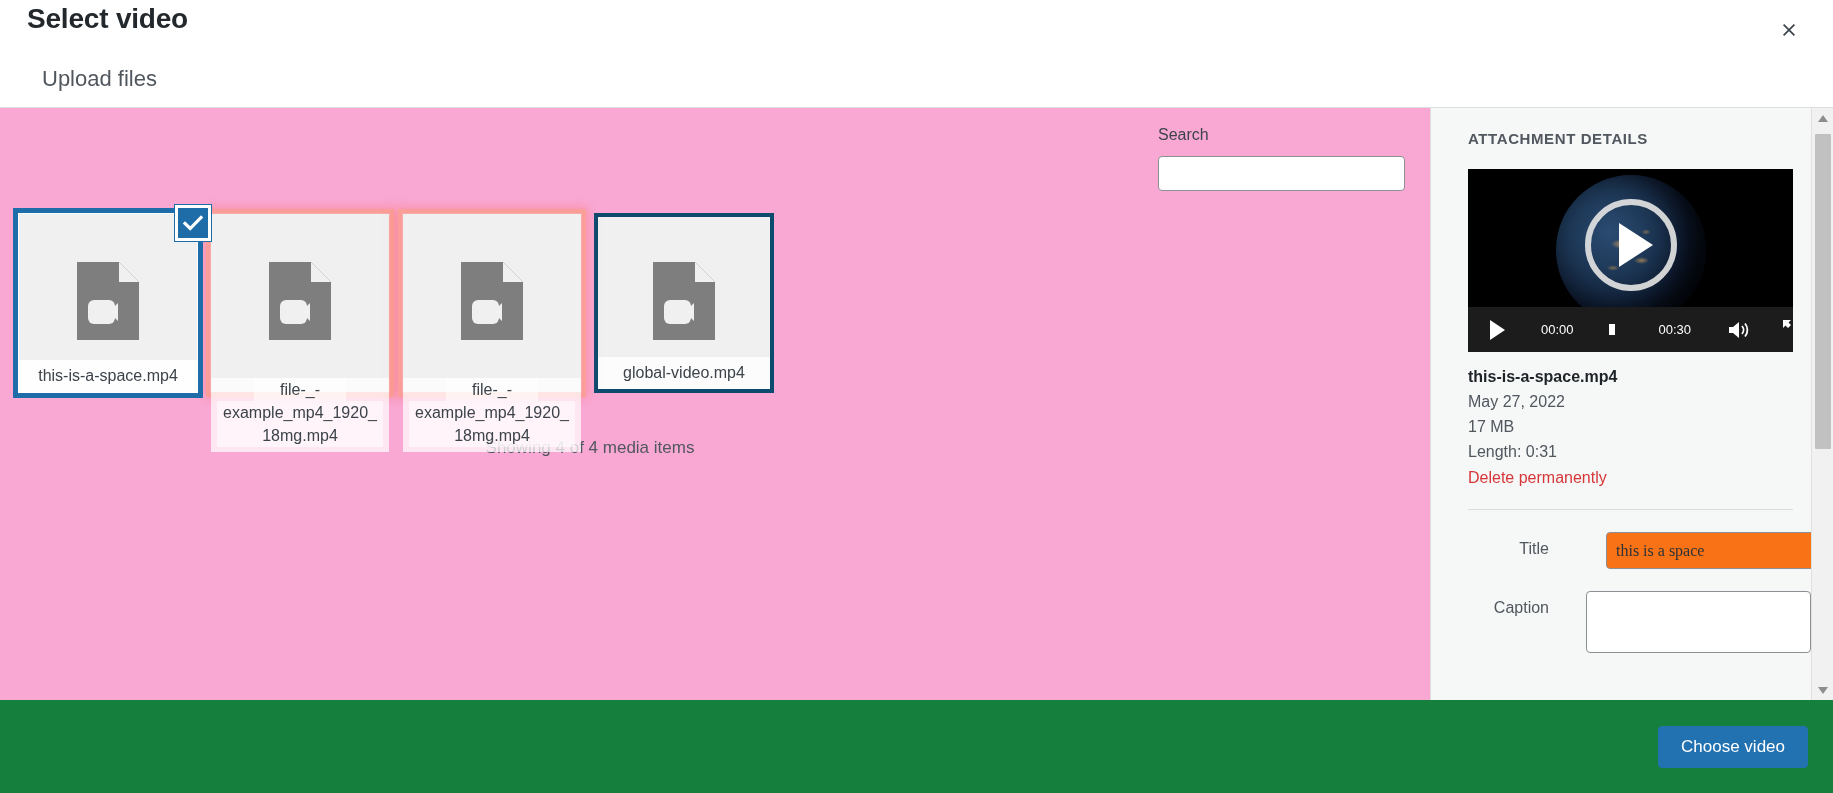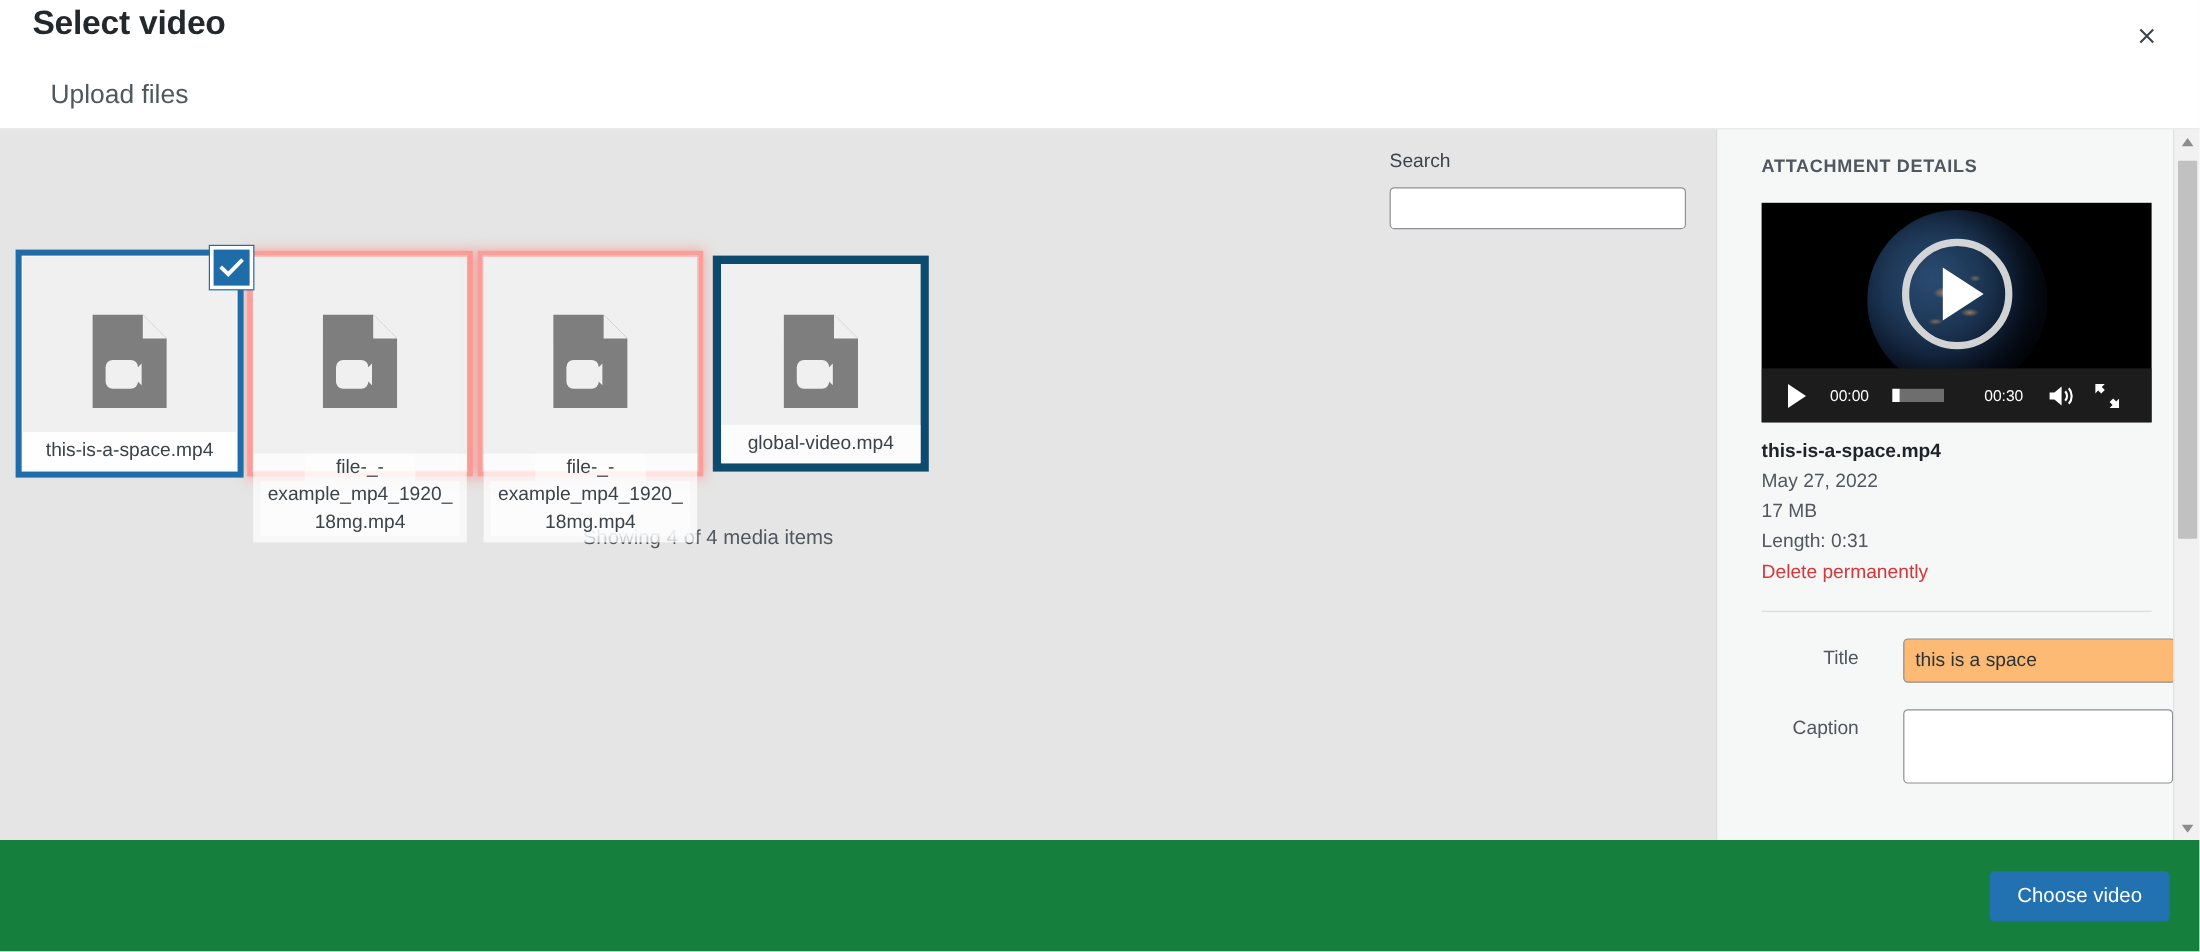--- a/index.html
+++ b/index.html
@@ -85,21 +85,21 @@
     flex: 1 1 auto;
     display: flex;
     position: relative;
     border-top: 1px solid #ddd;
     min-height: 0;
   }
 
   .library {
     flex: 1 1 auto;
     position: relative;
-    background: #e5e5e5;
+    background: #f9a8d4;
     overflow: hidden;
   }
 
   
   .search-wrap {
     position: absolute;
     right: 25px;
     top: 18px;
     width: 247px;
   }
@@ -130,21 +130,21 @@
     width: 980px;
     display: flex;
     gap: 0;
   }
   .attachment {
     position: relative;
     width: 180px;
     height: 180px;
     margin-right: 12px;
     background: #f0f0f1;
-    border: 7px solid #0c4a6e;
+    border: 4px solid #0c4a6e;
     cursor: pointer;
   }
   .attachment .preview {
     position: absolute;
     inset: 0;
     display: flex;
     align-items: center;
     justify-content: center;
     background: #f0f0f1;
     overflow: visible;
@@ -326,21 +326,21 @@
     margin-left: 10px;
   }
   .video-controls {
     position: absolute;
     left: 0; right: 0; bottom: 0;
     height: 45px;
     background: #1c1c1c;
     display: flex;
     align-items: center;
     padding: 0 10px;
-    gap: 0;
+    gap: 16px;
   }
   .vc-play {
     width: 0; height: 0;
     border-left: 15px solid #fff;
     border-top: 10px solid transparent;
     border-bottom: 10px solid transparent;
     margin-left: 12px;
     cursor: pointer;
   }
   .vc-time {
@@ -421,24 +421,25 @@
     color: #50575e;
     flex: 0 0 95px;
   }
   .field-row input.txt {
     width: 230px;
     height: 37px;
     border: 1px solid #8c8f94;
     border-radius: 4px;
     padding: 0 9px;
     font-size: 16px;
-    font-family: Liberation Sans, sans-serif;
+    font-family: Liberation Serif, serif;
     color: #2c3338;
-    background: #fdba74;
+    background: #f97316;
     outline: none;
+    margin-left: 20px;
   }
   .field-row textarea.txt {
     width: 230px;
     height: 62px;
     border: 1px solid #8c8f94;
     border-radius: 4px;
     padding: 6px 9px;
     font-size: 16px;
     font-family: inherit;
     color: #2c3338;

